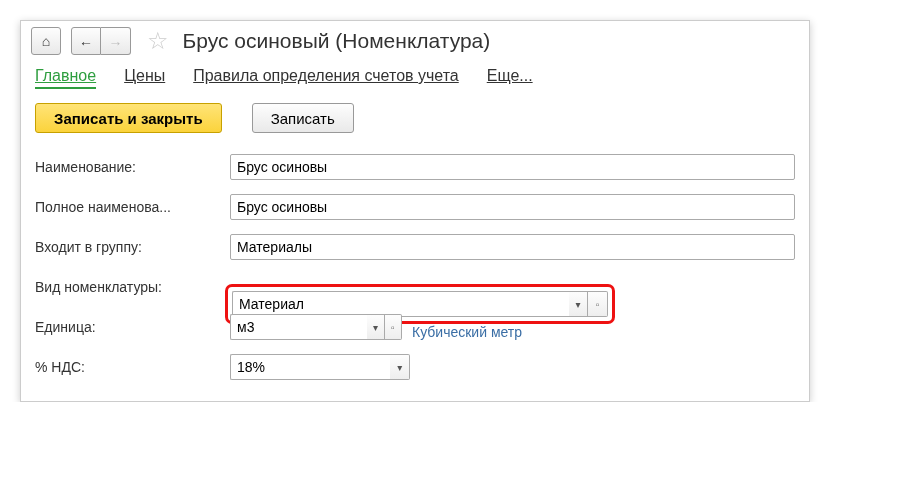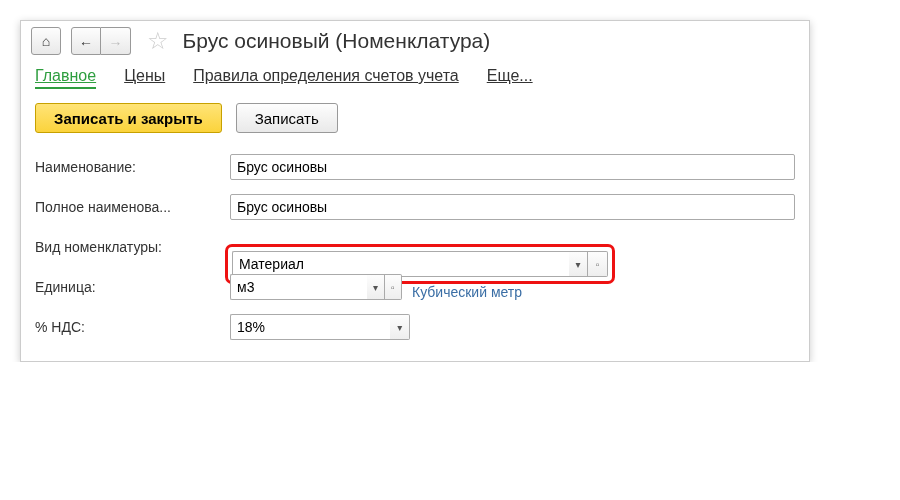--- a/index.html
+++ b/index.html
@@ -62,21 +62,21 @@
     font-size: 16px;
   }
   .tab { cursor: pointer; text-decoration: underline; }
   .tab.active {
     color: #2e9e3f;
     border-bottom: 2px solid #2e9e3f;
     padding-bottom: 2px;
   }
   .toolbar {
     display: flex;
-    gap: 14px;
+    gap: 30px;
     padding: 4px 14px 14px 14px;
   }
   .btn {
     height: 30px;
     padding: 0 18px;
     border: 1px solid #999;
     border-radius: 3px;
     background: linear-gradient(#fdfdfd, #e9e9e9);
     cursor: pointer;
     font-size: 15px;
@@ -193,20 +193,26 @@
       </div>
     </div>
 
     <div class="row">
       <div class="label">Полное наименова...</div>
       <div class="field-wrap">
         <input class="input" value="Брус осиновы" style="">
       </div>
     </div>
 
+    <div class="row">
+      <div class="label">Входит в группу:</div>
+      <div class="field-wrap">
+        <input class="input" value="Материалы" style="">
+      </div>
+    </div>
 
     <div class="row">
       <div class="label">Вид номенклатуры:</div>
       <div class="field-wrap">
         <div class="row-highlight" style="width:380px;margin-top:34px;">
           <div class="combo">
             <input class="input" value="Материал" style="">
             <div class="combo-btn">
               <span>▾</span>
             </div>

